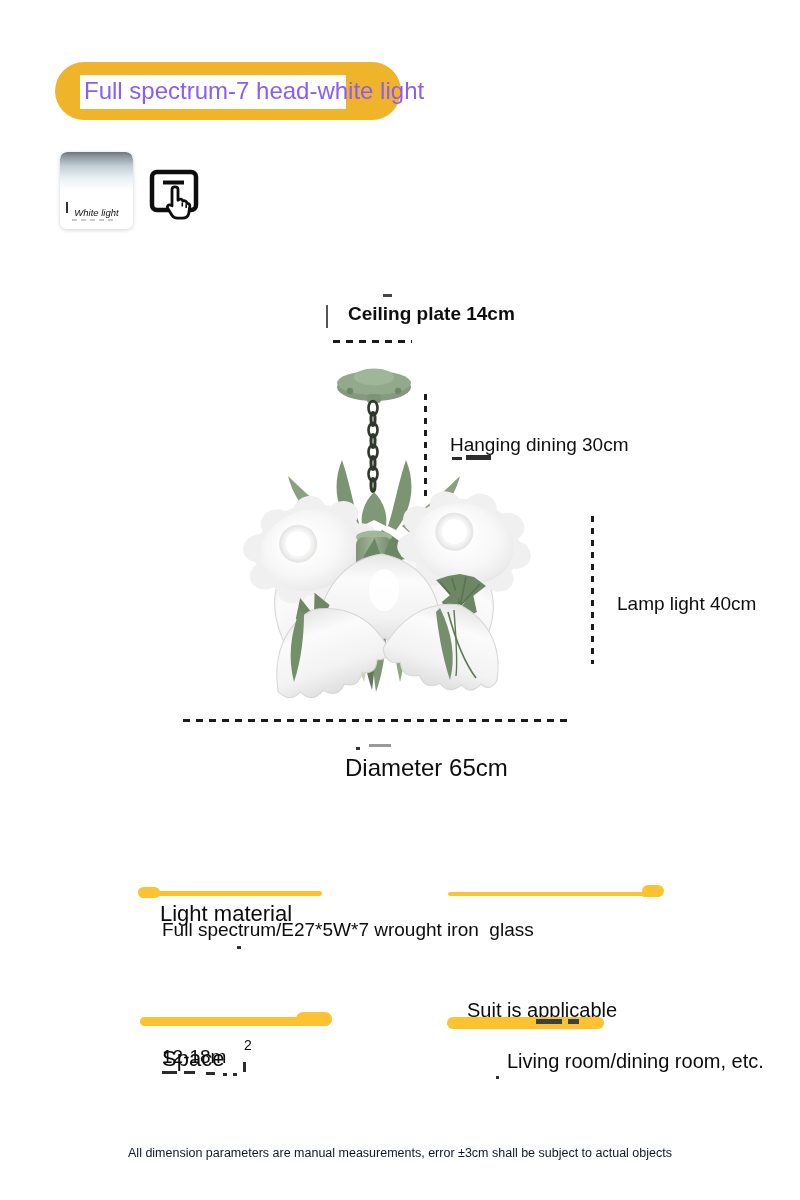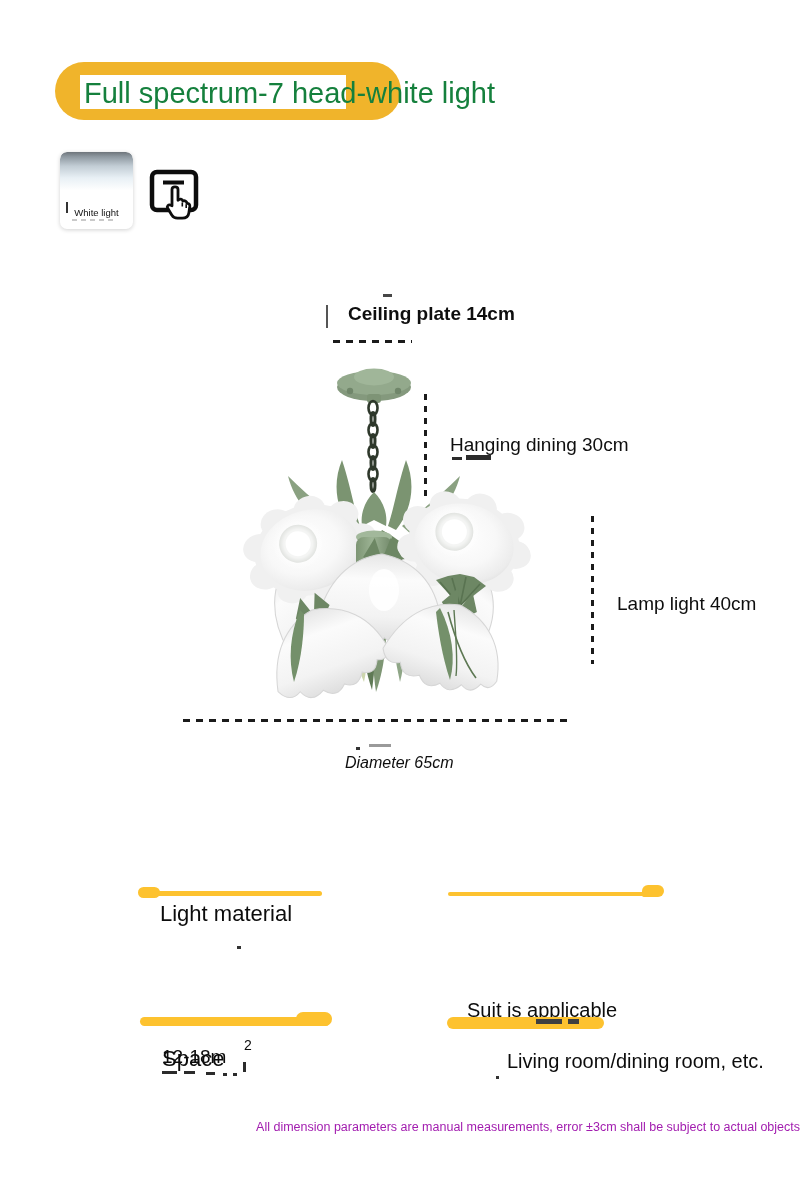--- a/index.html
+++ b/index.html
@@ -9,26 +9,26 @@
     font-family:"Liberation Sans", sans-serif; color:#111; overflow:hidden;
   }
   .abs { position:absolute; }
 
   
   .title-pill {
     left:55px; top:62px; width:346px; height:58px; border-radius:29px;
     background:#F0B42B; cursor:pointer;
   }
   .title-whitebox { left:80px; top:75px; width:266px; height:34px; background:#ffffff; }
-  .title-text { left:84px; top:77px; font-size:29px; color:#15803d; white-space:nowrap; }
+  .title-text { left:84px; top:77px; font-size:24px; color:#8b5cf6; white-space:nowrap; }
 
   
   .thumb-card {
     left:60px; top:152px; width:73px; height:77px; border-radius:7px;
-    background:#ffffff; box-shadow:0 1px 4px rgba(0,0,0,0.18); overflow:hidden; cursor:pointer;
+    background:#ffffff; box-shadow:0 1px 4px rgba(0,0,0,0.18); overflow:hidden; cursor:pointer;font-style:italic;
   }
   .thumb-img {
     position:absolute; left:0; top:0; width:73px; height:47px;
     background:linear-gradient(to bottom, #6e757b 0%, #8f99a1 10%, #c2cdd5 30%, #e8f0f5 55%, #ffffff 82%);
     border-radius:7px 7px 0 0;
   }
   .thumb-label {
     position:absolute; left:0; bottom:11px; width:73px; text-align:center;
     font-size:9.5px; color:#111; white-space:nowrap;
   }
@@ -37,21 +37,21 @@
   .hdash { height:2.5px; background:repeating-linear-gradient(90deg,#1b1b1b 0 7px, transparent 7px 13px); }
   .vdash { width:2.5px;  background:repeating-linear-gradient(180deg,#1b1b1b 0 6px, transparent 6px 12px); }
 
   .dim-label { font-size:19px; color:#0e0e0e; white-space:nowrap; }
 
   
   .sec-head { font-size:22px; color:#0c0c0c; white-space:nowrap; }
   .sec-val  { font-size:19px; color:#0c0c0c; white-space:pre; }
   .ybar { background:#FDC22F; border-radius:6px; }
 
-  .disclaimer { left:0; top:1120px; width:800px; text-align:right; font-size:12.5px; color:#a21caf; }
+  .disclaimer { left:0; top:1146px; width:800px; text-align:center; font-size:12.5px; color:#0f172a; }
 
   .art { position:absolute; }
   .sup2 { font-size:14px; color:#0c0c0c; }
 </style>
 </head>
 <body>
 
 <div class="screen">
 
   <div class="abs title-pill"></div>
@@ -81,21 +81,21 @@
   <div class="abs dim-label" style="left:450px;top:434px;">Hanging dining 30cm</div>
   <div class="art" style="left:452px;top:457px;width:10px;height:3px;background:#2c2c2c;"></div>
   <div class="art" style="left:466px;top:455px;width:25px;height:5px;background:#2c2c2c;"></div>
 
   <div class="abs vdash" style="left:591px;top:516px;height:148px;"></div>
   <div class="abs dim-label" style="left:617px;top:593px;">Lamp light 40cm</div>
 
   <div class="abs hdash" style="left:183px;top:719px;width:384px;height:3px;"></div>
   <div class="art" style="left:356px;top:747px;width:4px;height:3px;background:#333;"></div>
   <div class="art" style="left:369px;top:744px;width:22px;height:3px;background:#9a9a9a;"></div>
-  <div class="abs dim-label" style="left:345px;top:754px;font-size:16px;font-style:italic;">Diameter 65cm</div>
+  <div class="abs dim-label" style="left:345px;top:754px;font-size:24px;">Diameter 65cm</div>
 
   <svg class="abs" style="left:140px;top:360px;" width="500" height="355" viewBox="0 0 500 355">
     <defs>
       <radialGradient id="shadeG" cx="45%" cy="42%" r="65%">
         <stop offset="0%" stop-color="#ffffff"></stop>
         <stop offset="55%" stop-color="#f8f8f8"></stop>
         <stop offset="85%" stop-color="#ececec"></stop>
         <stop offset="100%" stop-color="#dcdcdc"></stop>
       </radialGradient>
       <linearGradient id="bellG" x1="0" y1="0" x2="0" y2="1">
@@ -239,20 +239,21 @@
       <path d="M160 250 C150 274 148 300 154 322 C162 298 164 272 164 254 Z" fill="#74906a"></path>
       <path d="M300 248 C312 272 316 298 310 320 C302 296 298 270 296 252 Z" fill="#74906a"></path>
     </g>
   </svg>
 
   <div class="abs sec-head" style="left:160px;top:868px;margin-top:33px;">Light material</div>
   <div class="abs ybar" style="left:138px;top:887px;width:22px;height:11px;"></div>
   <div class="abs ybar" style="left:150px;top:891px;width:172px;height:5px;"></div>
   <div class="abs ybar" style="left:448px;top:892px;width:200px;height:4px;"></div>
   <div class="abs ybar" style="left:642px;top:885px;width:22px;height:12px;border-radius:7px 7px 7px 2px;"></div>
+  <div class="abs sec-val" style="left:162px;top:919px;">Full spectrum/E27*5W*7 wrought iron  glass</div>
   <div class="art" style="left:237px;top:946px;width:4px;height:3px;background:#333;"></div>
 
   <div class="abs sec-head" style="left:162px;top:1046px;">Space</div>
   <div class="abs ybar" style="left:140px;top:1017px;width:190px;height:9px;border-radius:5px;"></div>
   <div class="abs ybar" style="left:296px;top:1012px;width:36px;height:14px;border-radius:7px;"></div>
   <div class="abs sec-val" style="left:162px;top:1046px;">12-18m</div>
   <div class="abs sup2" style="left:244px;top:1037px;">2</div>
   <div class="art" style="left:162px;top:1071px;width:15px;height:3px;background:#2b2b2b;"></div>
   <div class="art" style="left:184px;top:1071px;width:11px;height:3px;background:#2b2b2b;"></div>
   <div class="art" style="left:206px;top:1072px;width:9px;height:2.5px;background:#2b2b2b;"></div>

